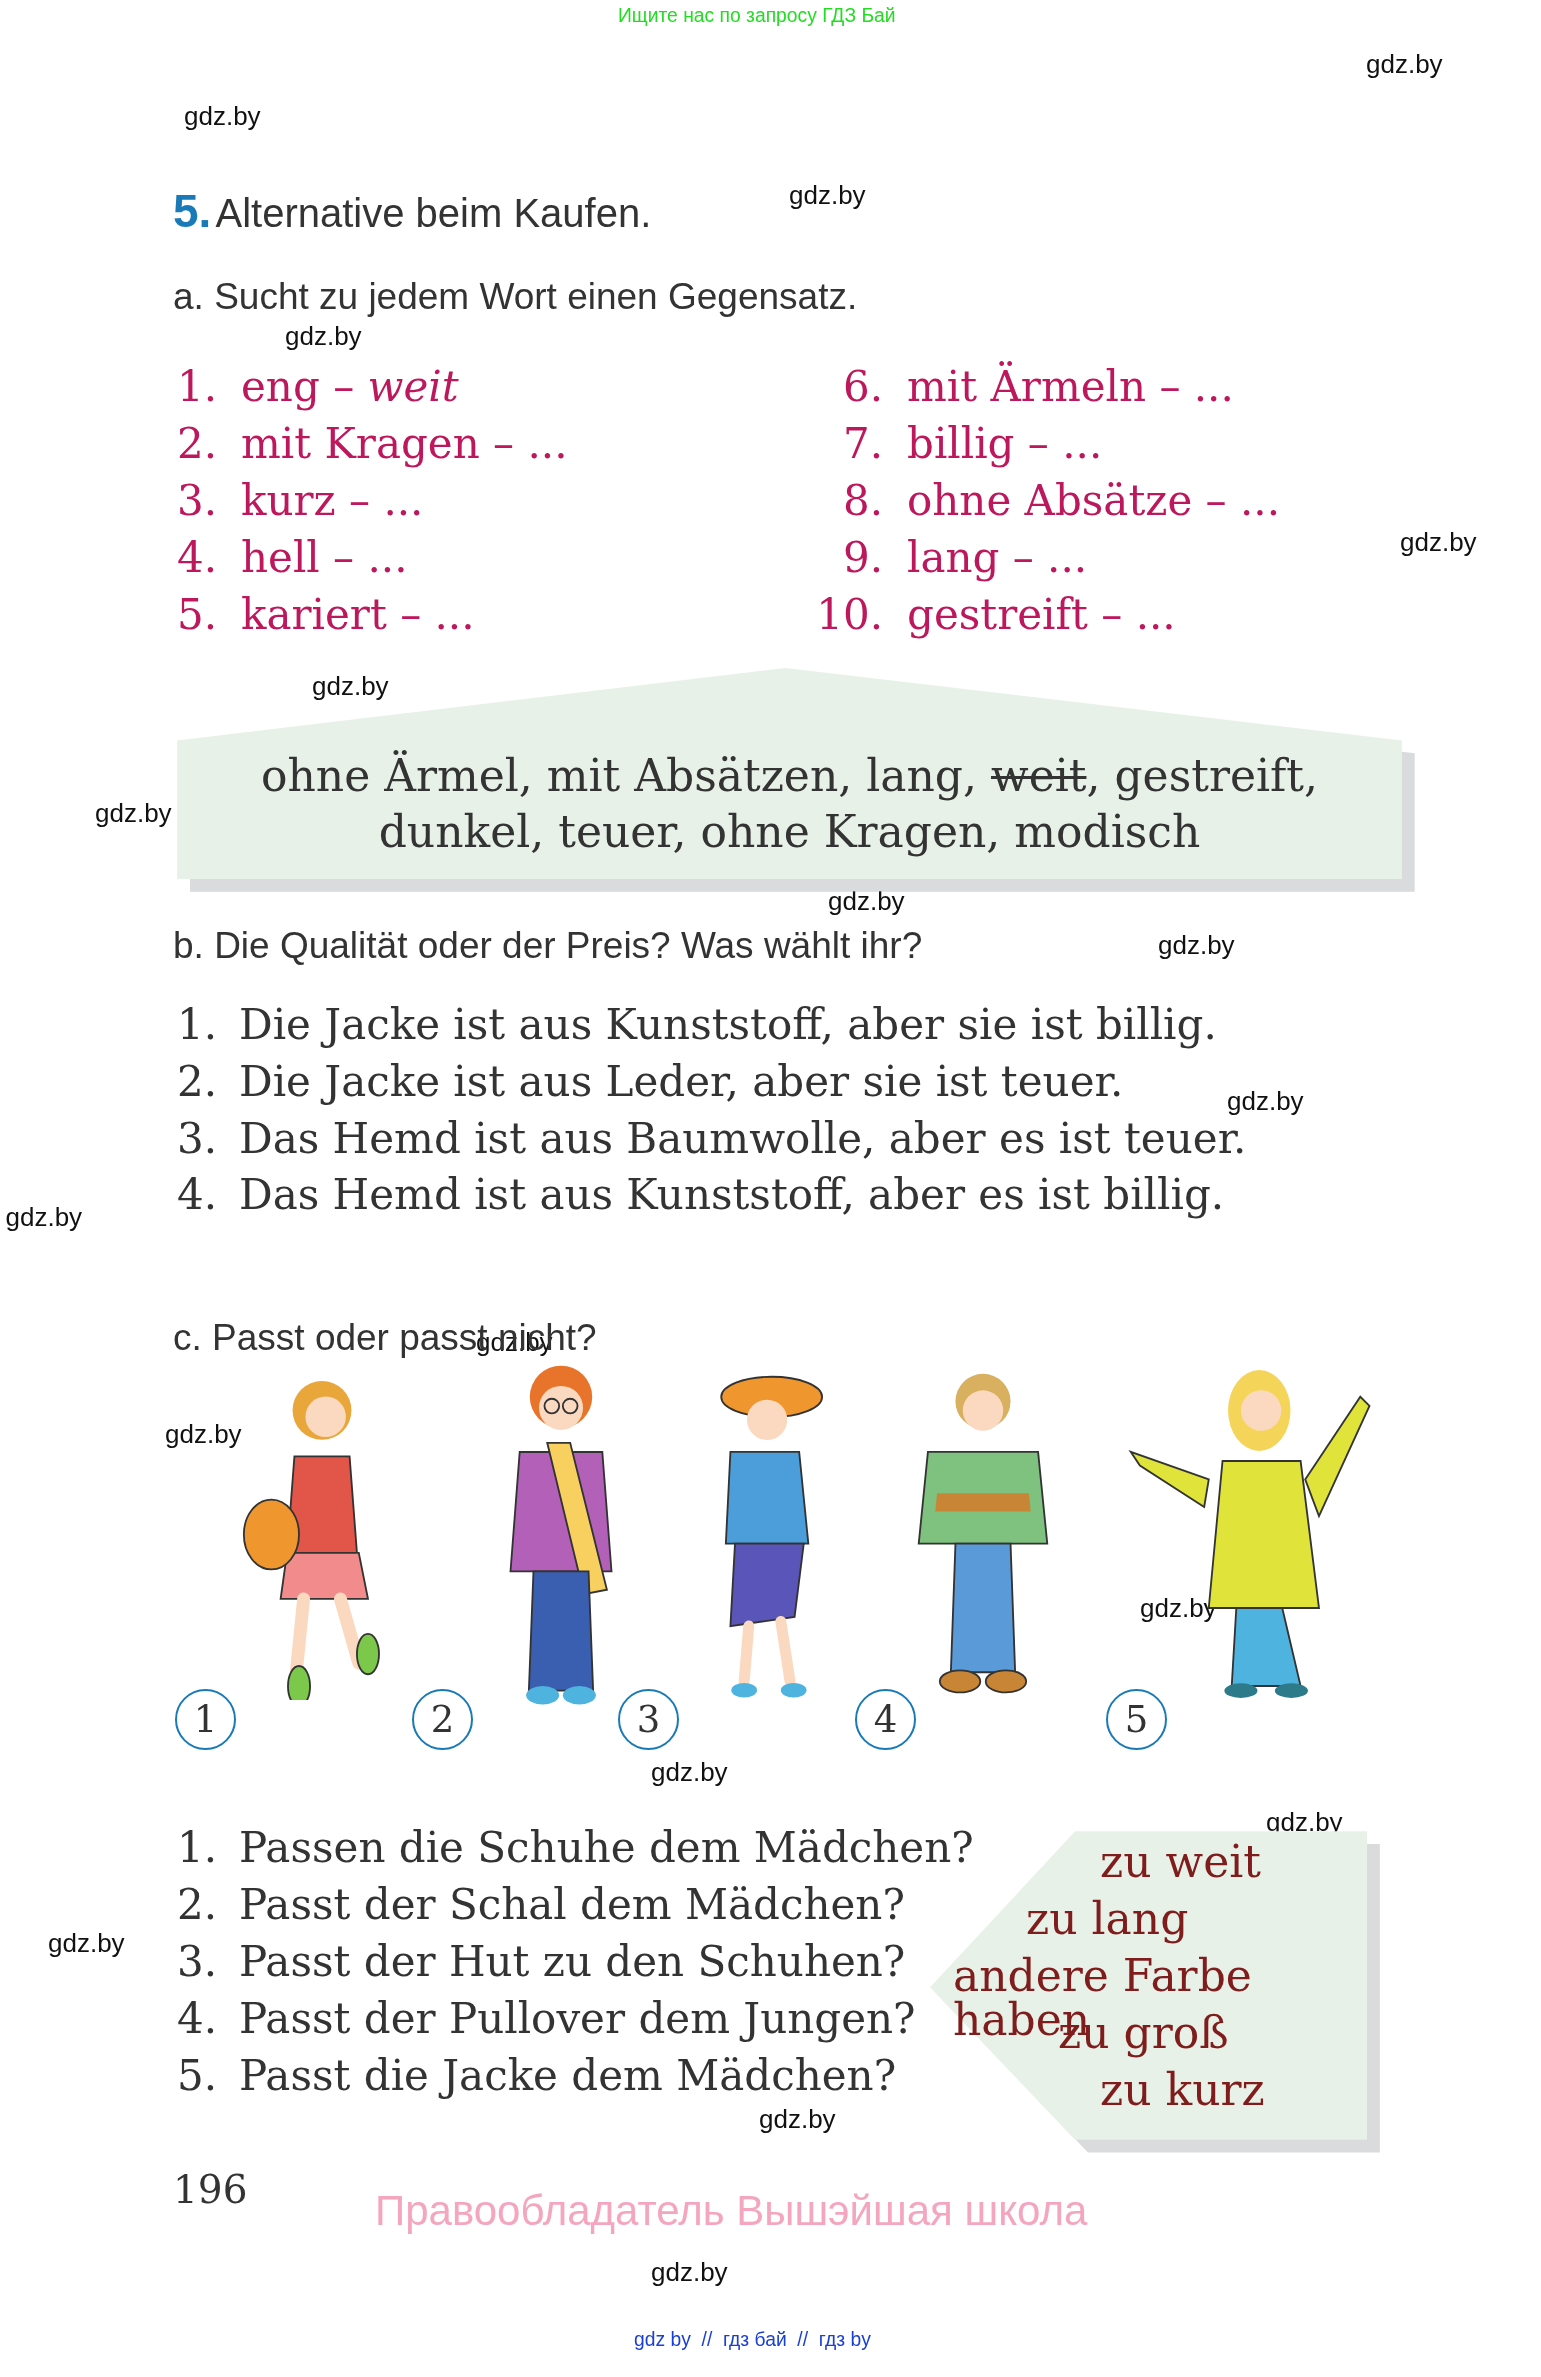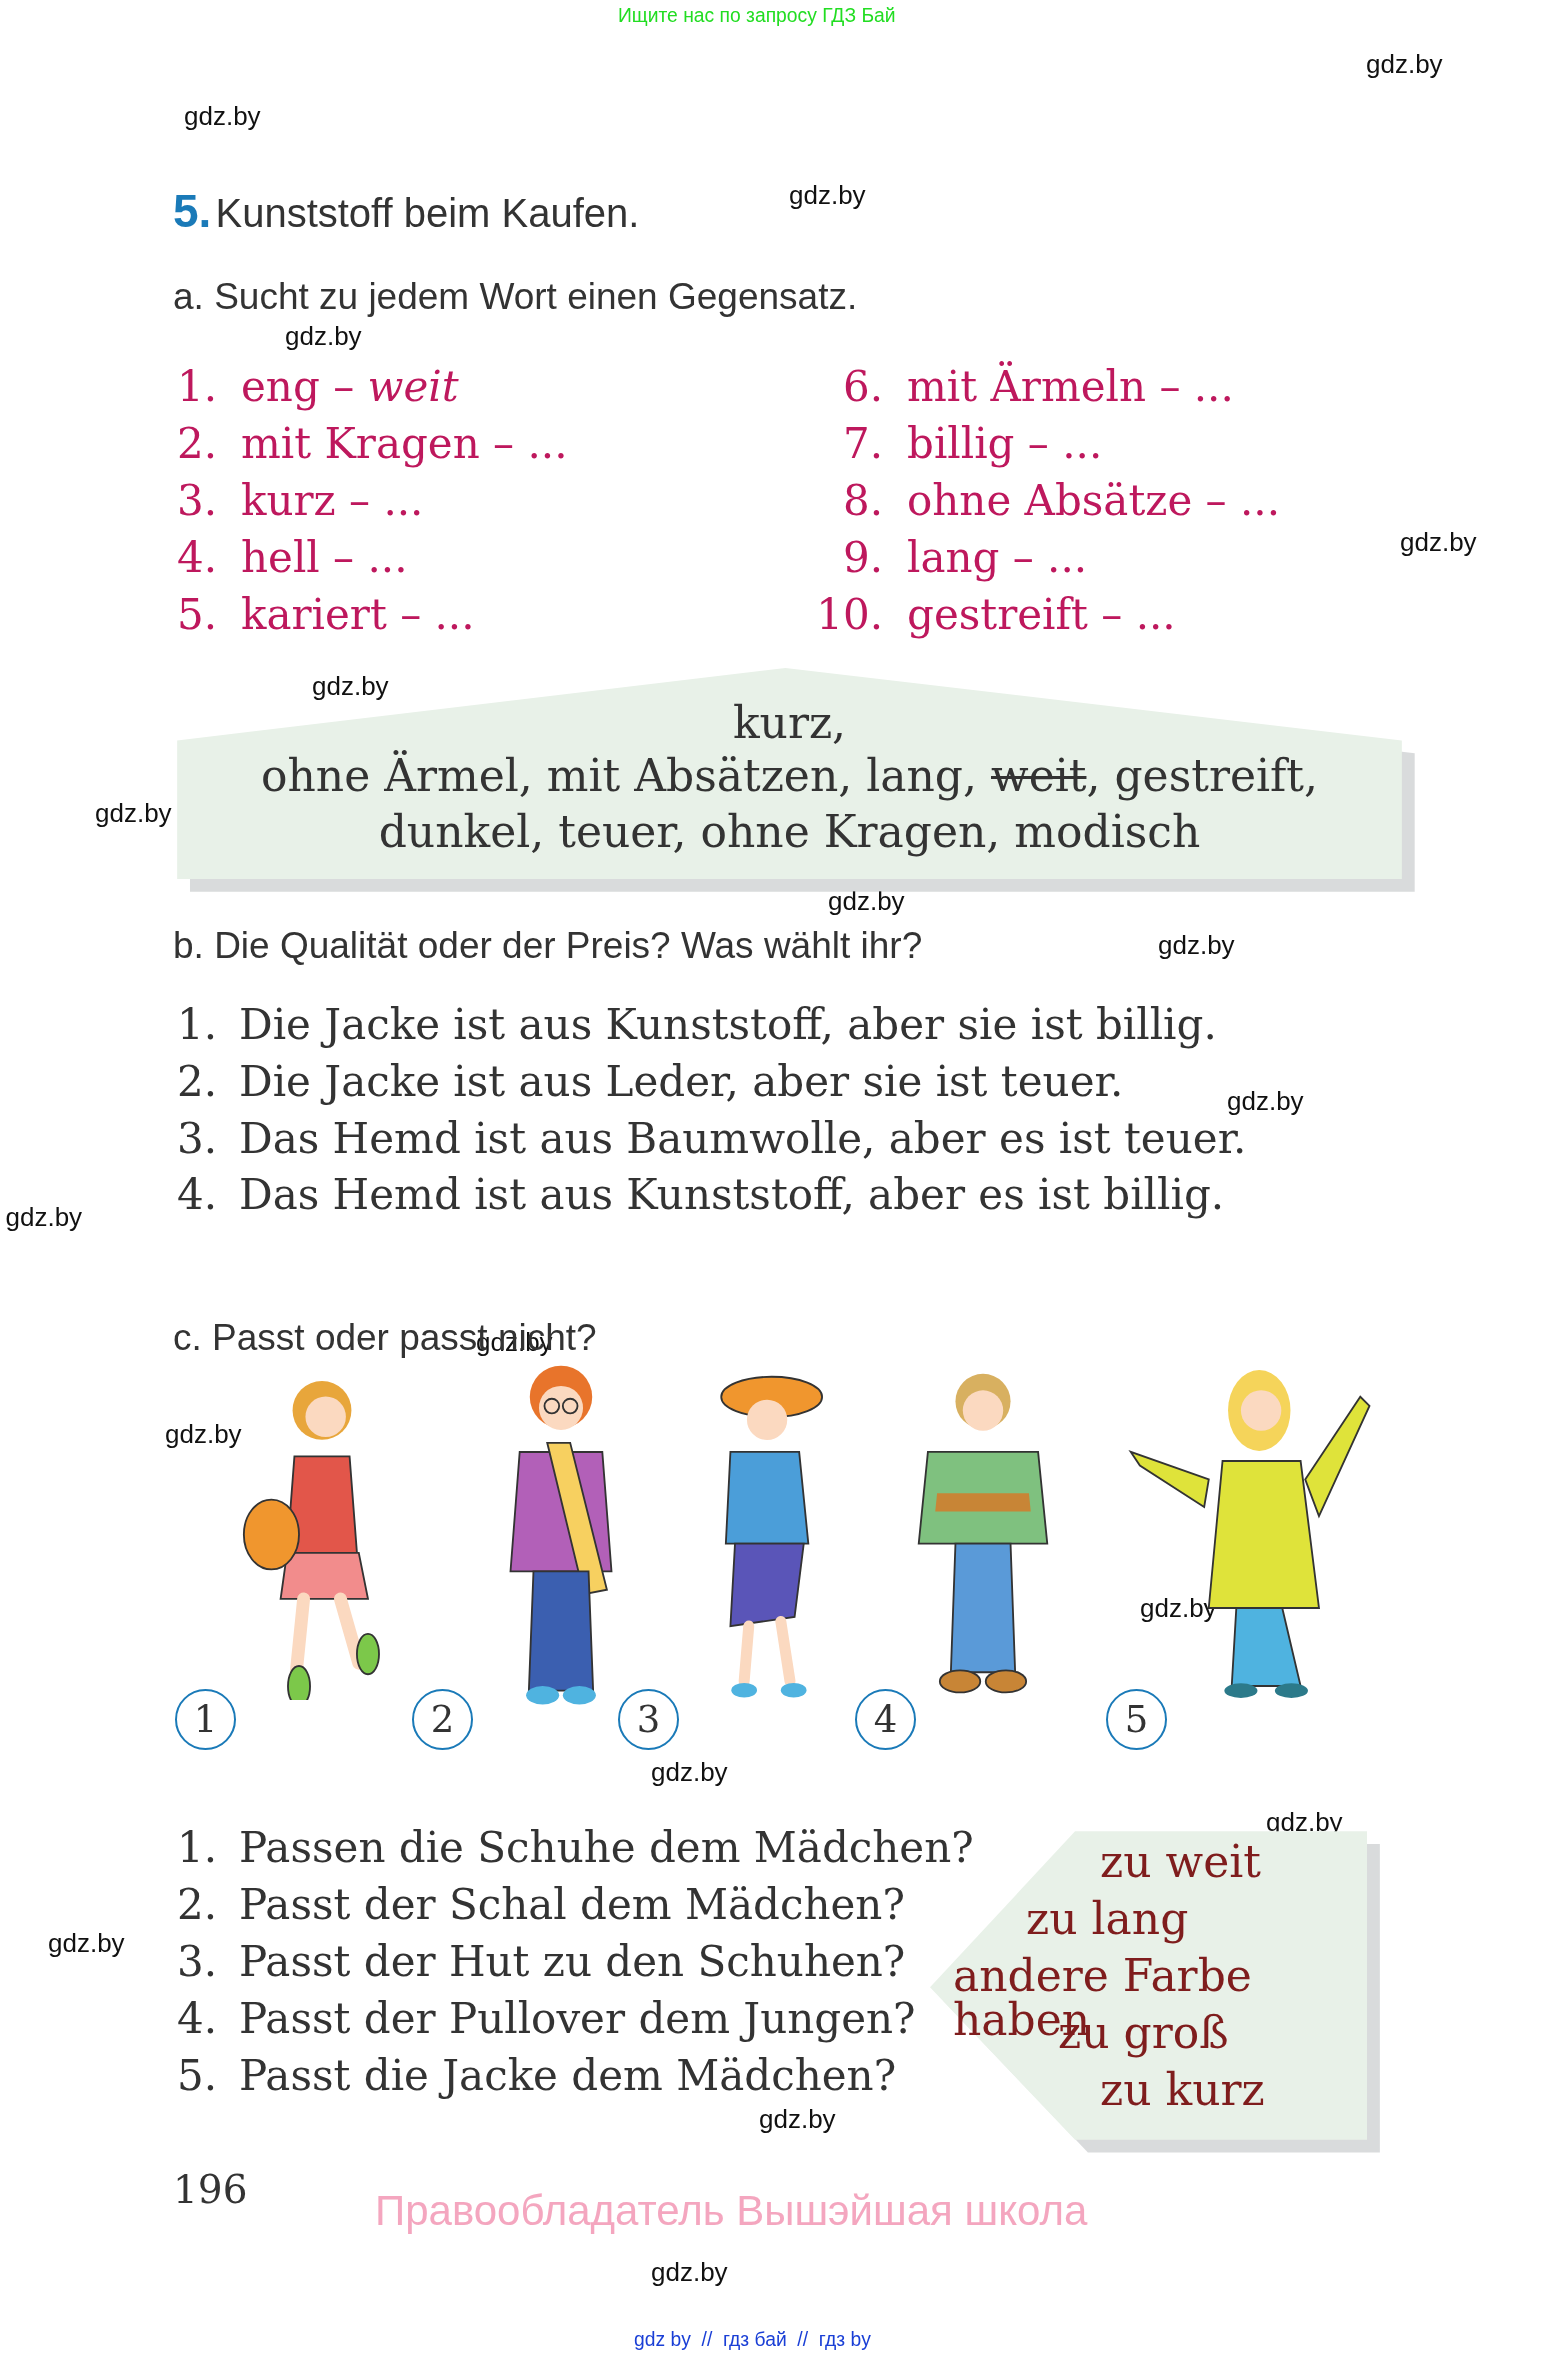--- a/index.html
+++ b/index.html
@@ -62,21 +62,21 @@
 <div class="abs wm" style="left:1140px; top:1595px;">gdz.by</div>
 <div class="abs wm" style="left:651px; top:1759px;">gdz.by</div>
 <div class="abs wm" style="left:1266px; top:1809px;">gdz.by</div>
 <div class="abs wm" style="left:48px; top:1930px;">gdz.by</div>
 <div class="abs wm" style="left:1266px; top:2011px;">gdz.by</div>
 <div class="abs wm" style="left:759px; top:2106px;">gdz.by</div>
 <div class="abs wm" style="left:651px; top:2259px;">gdz.by</div>
 
 <div class="abs sans" style="left:173px; top:184px;">
   <span class="ex-num" style="color:#1a7ab8;">5.</span>
-  <span class="ex-title">Kunststoff beim Kaufen.</span>
+  <span class="ex-title">Alternative beim Kaufen.</span>
 </div>
 
 <div class="abs sans sub-head" style="left:173px; top:276px;">a. Sucht zu jedem Wort einen Gegensatz.</div>
 
 <div class="list-a serif">
   <div class="row left" style="left:173px; top:366px;">
     <span class="num">1.</span><span class="txt">eng –</span>
     <span class="ans">weit</span>
   </div>
   <div class="row left" style="left:173px; top:423px;">
@@ -107,21 +107,20 @@
   <div class="row right" style="left:798px; top:594px;">
     <span class="num">10.</span><span class="txt">gestreift – ...</span>
   </div>
 </div>
 
 <div class="word-box serif">
   <svg width="1227" height="211" viewBox="0 0 1335 230">
     <polygon points="14,93 678,14 1349,93 1349,244 14,244" fill="#b9bdbf" opacity="0.55"></polygon>
     <polygon points="0,79 663,0 1335,79 1335,230 0,230" fill="#e8f1e8"></polygon>
   </svg>
-  <div class="line" style="top:33px;">kurz,</div>
   <div class="line" style="top:86px;">
     <span>ohne Ärmel, mit Absätzen, lang, </span><span class="strike">weit</span><span>, gestreift,</span>
   </div>
   <div class="line" style="top:142px;">dunkel, teuer, ohne Kragen, modisch</div>
 </div>
 
 <div class="abs sans sub-head" style="left:173px; top:925px;">b. Die Qualität oder der Preis? Was wählt ihr?</div>
 <div class="list-b serif">
   <div class="row" style="left:173px; top:1004px;">
     <span class="num">1.</span><span class="txt">Die Jacke ist aus Kunststoff, aber sie ist billig.</span>

